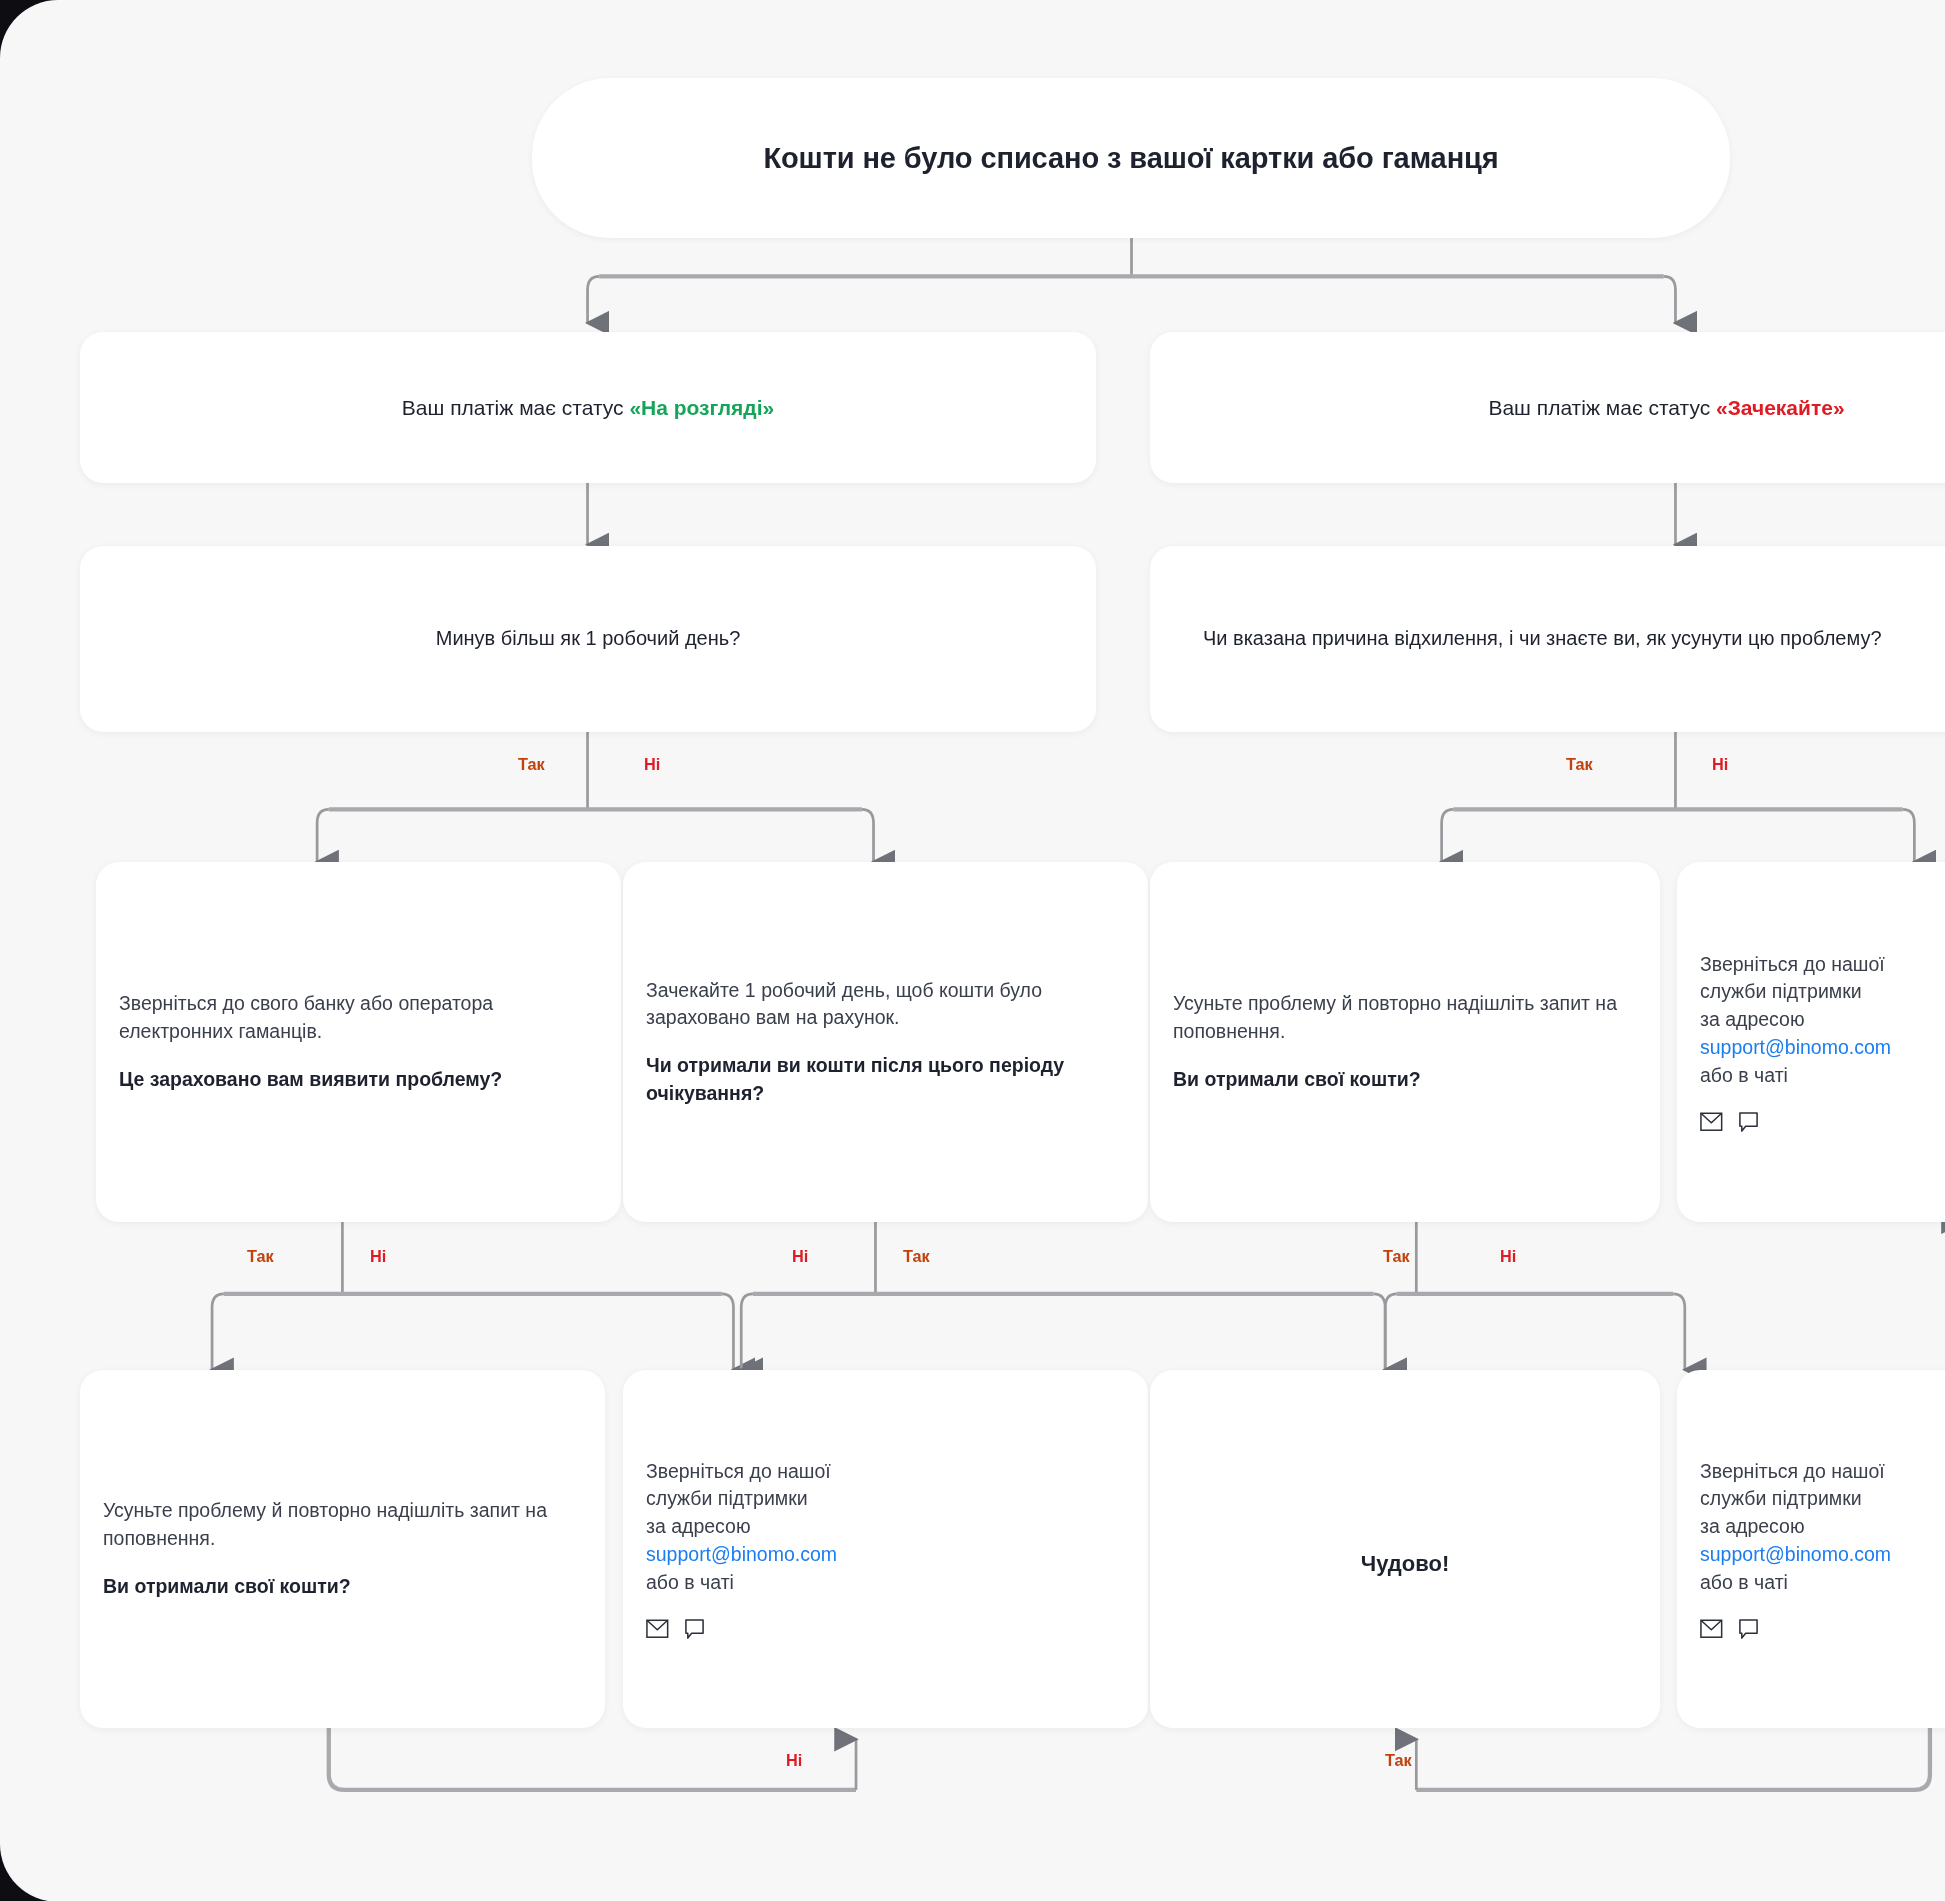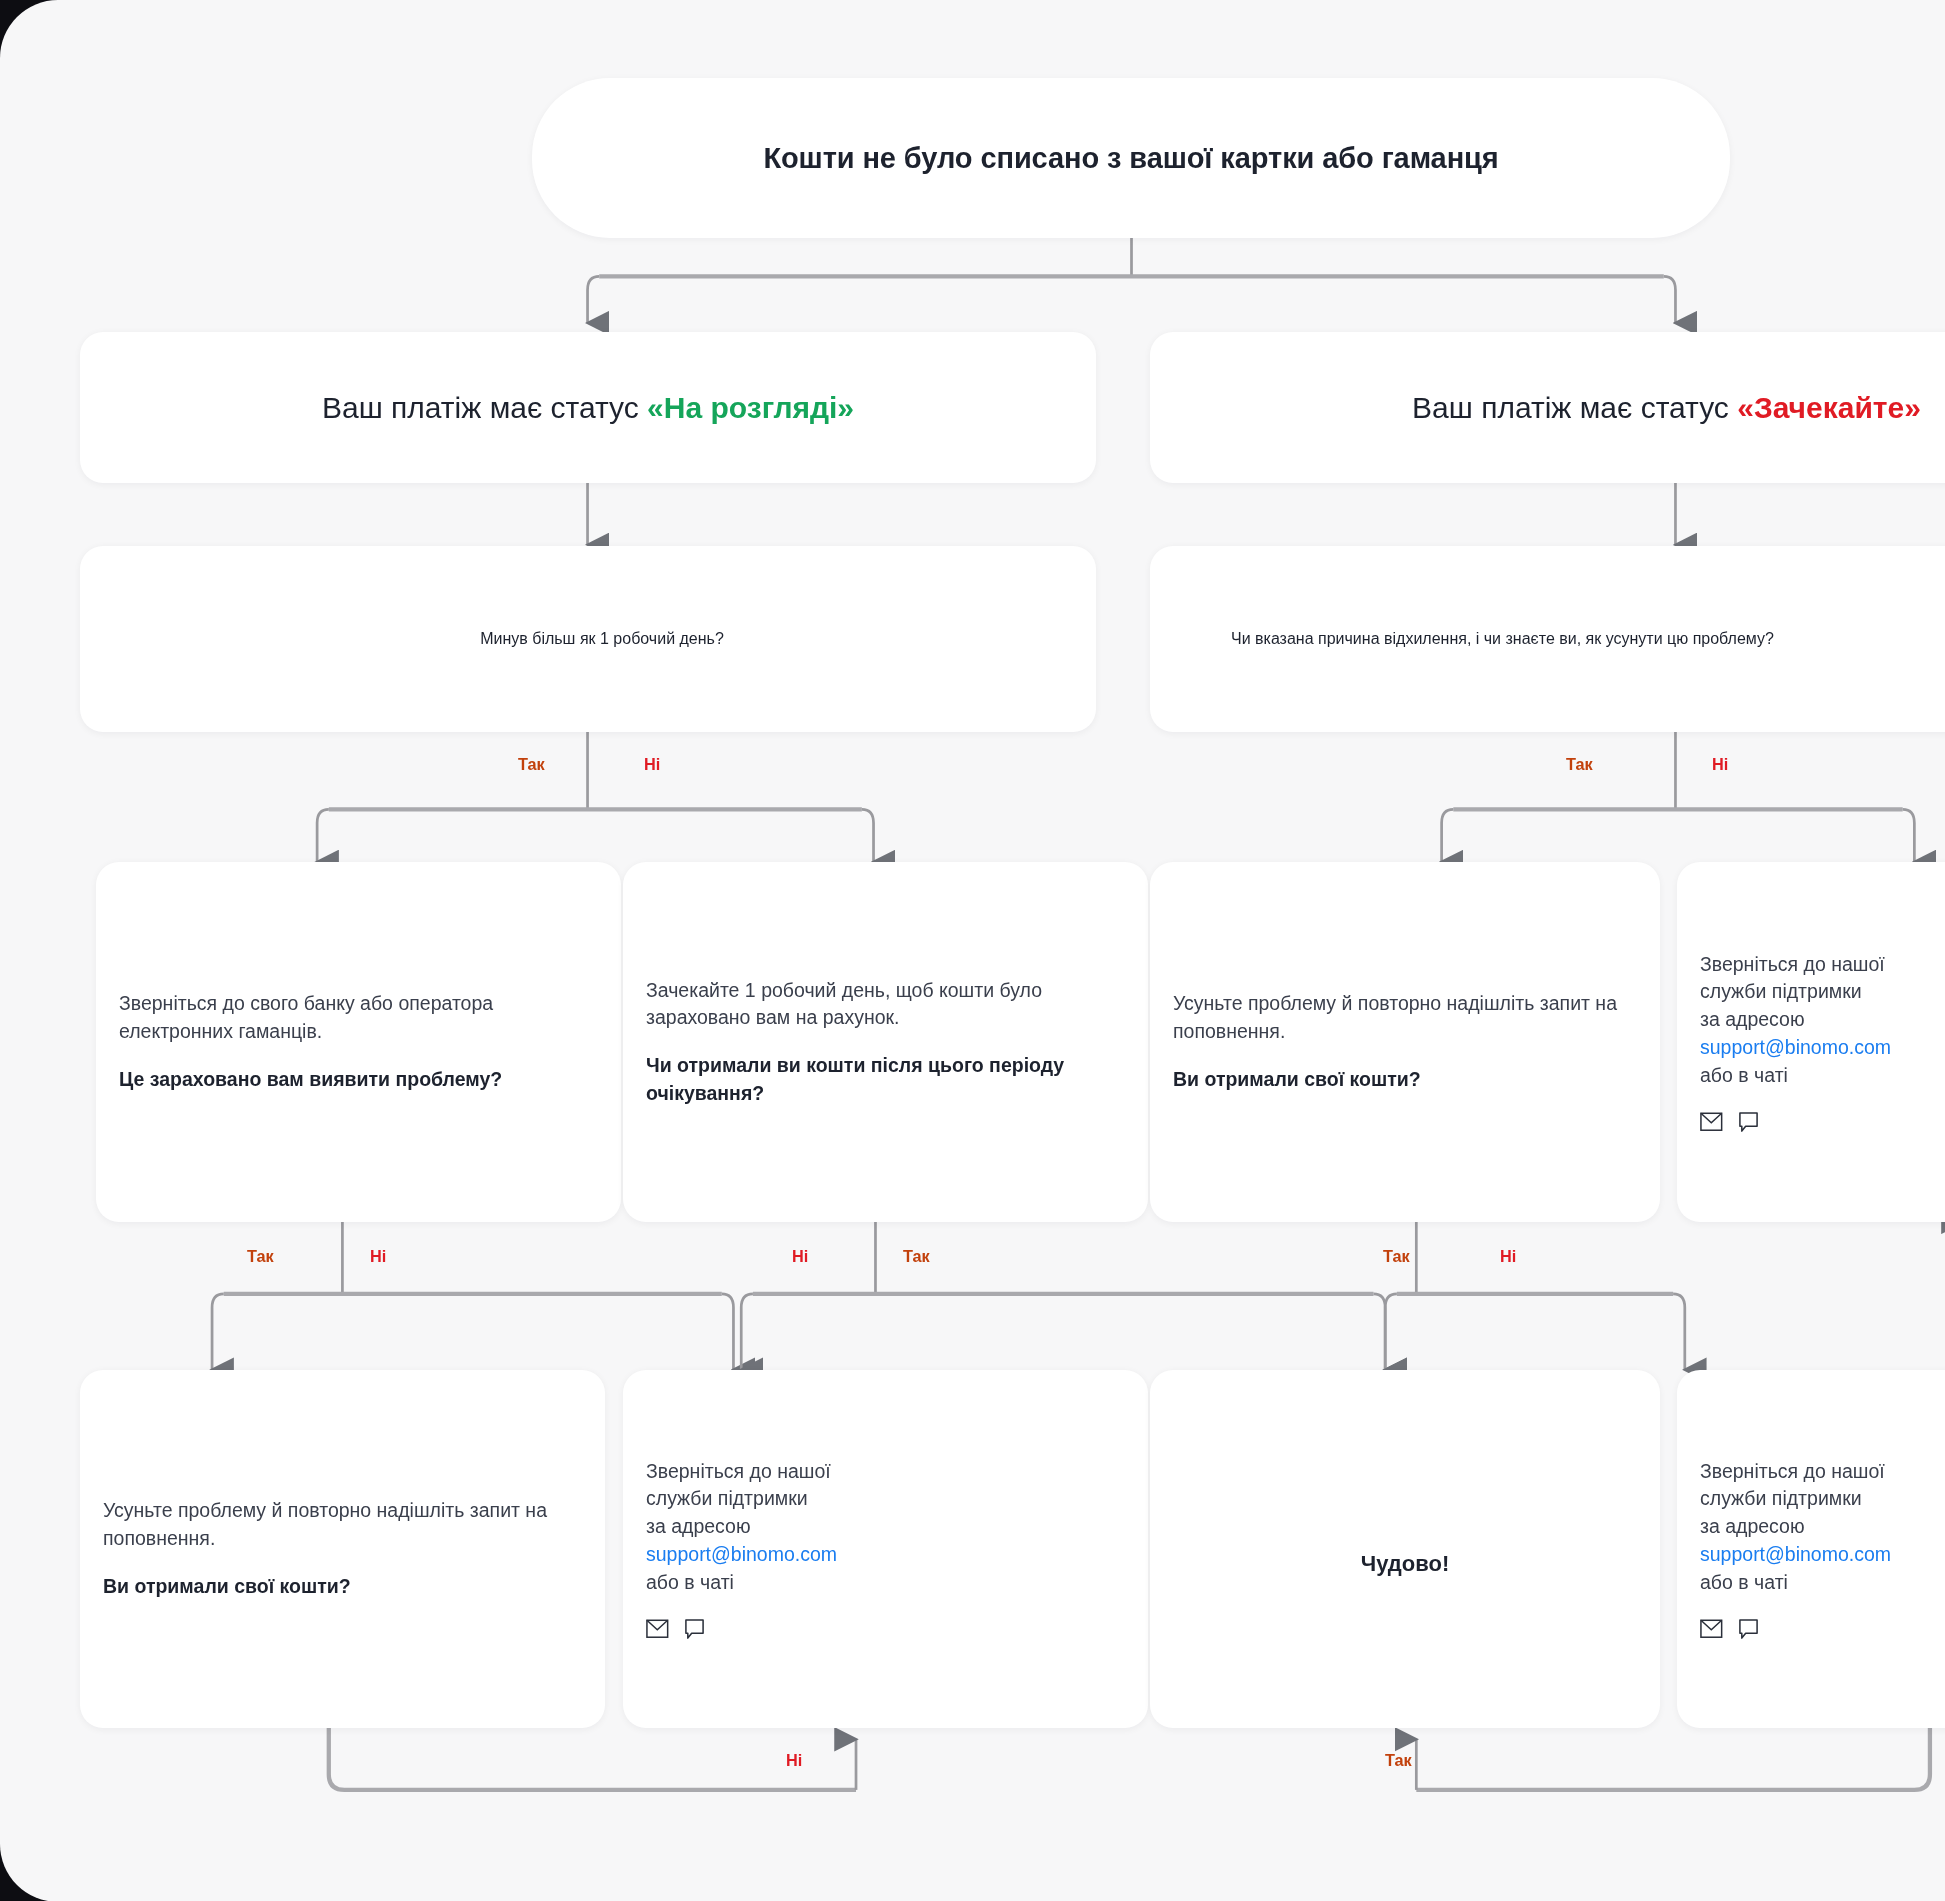--- a/index.html
+++ b/index.html
@@ -32,31 +32,30 @@
     align-items: center;
   }
   .node.center { align-items: center; text-align: center; }
   .title-text {
     font-size: 29px;
     font-weight: bold;
     color: #1d222e;
     letter-spacing: -0.1px;
   }
   .status-text {
-    font-size: 30px;
+    font-size: 21px;
     color: #1d222e;
     text-align: center;
   }
   .status-text .green { color: #15a55a; font-weight: bold; }
   .status-text .red   { color: #e01b24; font-weight: bold; }
   .question-text {
-    font-size: 16px;
+    font-size: 20px;
     color: #1d222e;
     line-height: 1.38;
-    margin-left: 28px;
   }
   .leaf-body {
     font-size: 19.5px;
     color: #3a3f4c;
     line-height: 1.42;
     padding: 0 23px;
   }
   .leaf-body .q {
     font-weight: bold;
     color: #1d222e;

